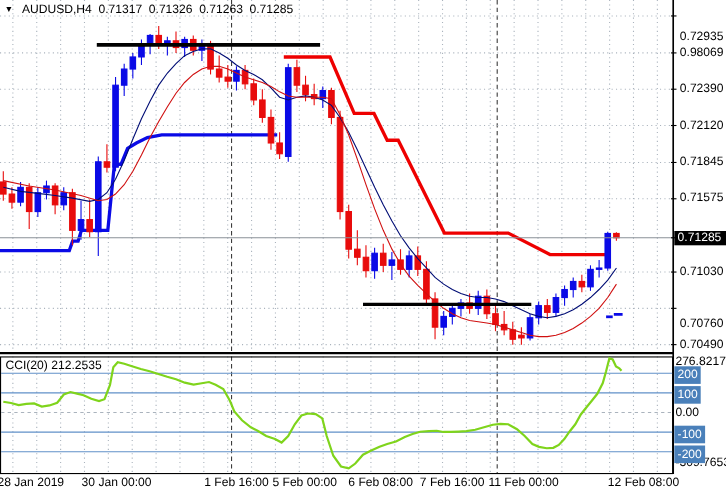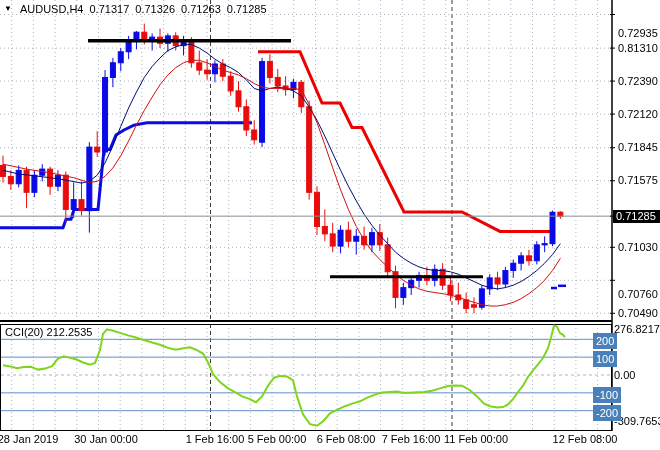--- a/index.html
+++ b/index.html
@@ -15,21 +15,21 @@
   .ohlc-header .tri{font-size:8px;line-height:10px;cursor:pointer;margin-right:2px;}
   .axis-label{position:absolute;left:617px;z-index:20;background:#fff;padding:0 1px;}
   .time-label{position:absolute;top:433px;transform:translateX(-50%);white-space:nowrap;z-index:20;}
   .price-badge{
     position:absolute;left:613px;width:46px;height:13px;background:#000;color:#fff;
     display:flex;align-items:center;padding-left:3px;z-index:25;
   }
   .cci-title{position:absolute;left:5px;top:326px;z-index:25;}
   .cci-side-label{position:absolute;left:614px;z-index:20;background:#fff;}
   .cci-badge{
-    position:absolute;left:593px;height:16px;background:#4a80ba;color:#fff;
+    position:absolute;left:613px;height:16px;background:#4a80ba;color:#fff;
     display:flex;align-items:center;padding:0 3px;z-index:21;
   }
 </style>
 </head>
 <body>
 
 <div class="chart-window">
   <svg id="plot-svg" width="660" height="450">
       <line x1="11.7" y1="0" x2="11.7" y2="320" stroke="#aab3bd" stroke-width="1" stroke-dasharray="1,3"></line>
       <line x1="11.7" y1="324" x2="11.7" y2="431" stroke="#aab3bd" stroke-width="1" stroke-dasharray="1,3"></line>
@@ -280,21 +280,21 @@
     <span>0.71317</span>
     <span>0.71326</span>
     <span>0.71263</span>
     <span>0.71285</span>
   </div>
 
   <div class="cci-title">CCI(20) 212.2535</div>
 
   <div id="price-axis">
       <div class="axis-label" style="top: 0; margin-top: 27px;">0.72935</div>
-      <div class="axis-label" style="top: 41.6078px;">0.81310</div>
+      <div class="axis-label" style="top: 41.6078px;">0.98069</div>
       <div class="axis-label" style="top: 74.6044px;">0.72390</div>
       <div class="axis-label" style="top: 107.601px;">0.72120</div>
       <div class="axis-label" style="top: 141.209px;">0.71845</div>
       <div class="axis-label" style="top: 174.206px;">0.71575</div>
       <div class="axis-label" style="top: 240.81px;">0.71030</div>
       <div class="axis-label" style="top: 288px;">0.70760</div>
       <div class="axis-label" style="top: 306.803px;">0.70490</div>
     </div>
   <div id="time-axis">
       <div class="time-label" style="left: 28px;">28 Jan 2019</div>

